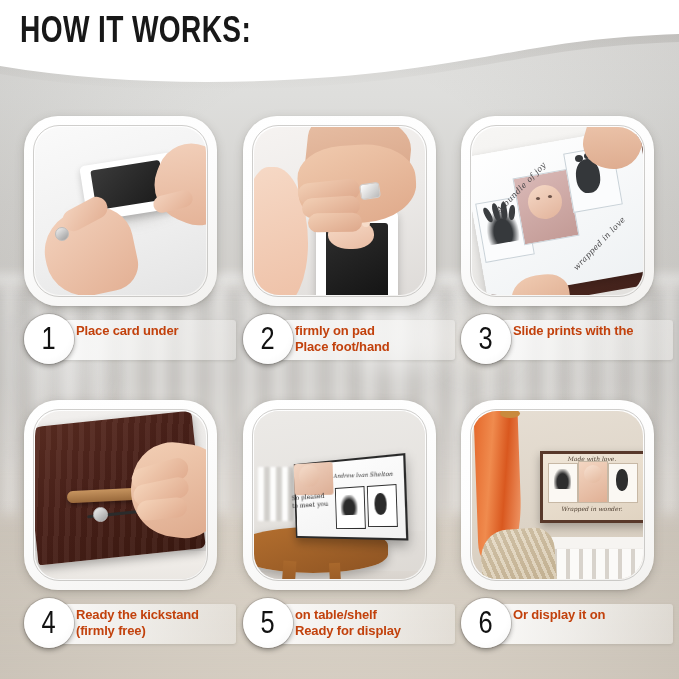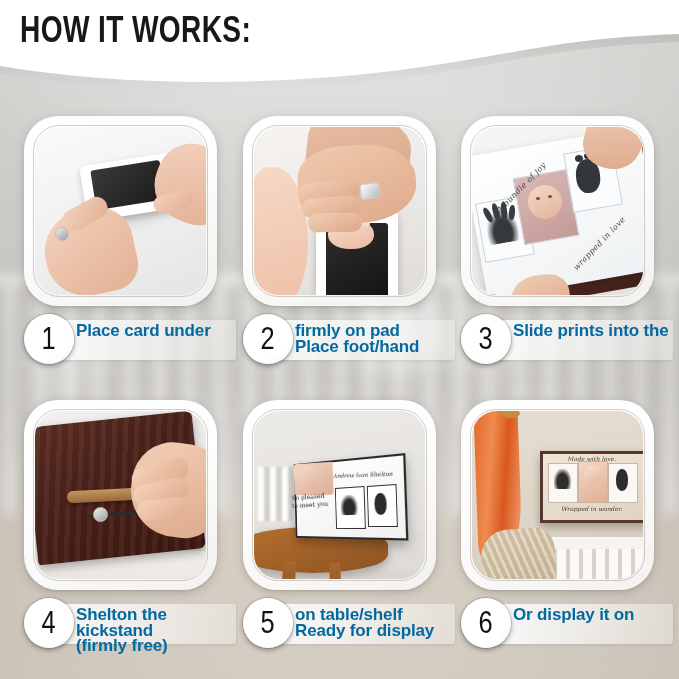--- a/index.html
+++ b/index.html
@@ -398,22 +398,22 @@
   
   .caption{position:absolute;left:0;top:198px;width:212px;height:52px;}
   .pill{
     position:absolute;left:34px;top:6px;width:178px;height:40px;
     border-radius:3px;
     background:linear-gradient(100deg,rgba(255,255,255,.88) 0%,rgba(250,250,249,.72) 45%,rgba(244,243,241,.42) 100%);
     box-shadow:0 1px 3px rgba(90,86,80,.18);
   }
   .pill-txt{
     position:absolute;left:52px;top:9px;width:160px;
-    font-size:17px;line-height:15.5px;font-weight:700;
-    color:#0369a1;letter-spacing:-0.15px;
+    font-size:13px;line-height:15.5px;font-weight:700;
+    color:#c2410c;letter-spacing:-0.15px;
   }
   .badge{
     position:absolute;left:0;top:0;width:50px;height:50px;border-radius:50%;
     background:radial-gradient(circle at 38% 34%,#ffffff 60%,#f4f4f4 100%);
     box-shadow:0 2px 5px rgba(40,38,34,.45), 0 0 0 1px rgba(120,116,110,.25);
     display:flex;align-items:center;justify-content:center;
     z-index:3;
   }
   .badge span{
     font-family:"Liberation Sans Narrow","Liberation Sans",sans-serif;
@@ -535,21 +535,21 @@
           <div class="ph hand-top"></div>
           <div class="ph hand-bot"></div>
         </div>
       </div>
       <div class="caption">
         <div class="pill"></div>
         <div class="badge">
           <span>3</span>
         </div>
         <div class="pill-txt">
-          <div>Slide prints into the</div>
+          <div>Slide prints with the</div>
         </div>
       </div>
     </div>
 
     <div class="cell c4">
       <div class="frame">
         <div class="photo t4">
           <div class="ph tabletop"></div>
           <div class="ph board"></div>
           <div class="ph boardgrain"></div>
@@ -562,21 +562,21 @@
           <div class="ph kn k2"></div>
           <div class="ph kn k3"></div>
         </div>
       </div>
       <div class="caption">
         <div class="pill"></div>
         <div class="badge">
           <span>4</span>
         </div>
         <div class="pill-txt">
-          <div>Shelton the kickstand</div>
+          <div>Ready the kickstand</div>
           <div>(firmly free)</div>
         </div>
       </div>
     </div>
 
     <div class="cell c5">
       <div class="frame">
         <div class="photo t5">
           <div class="ph wall"></div>
           <div class="ph cribline"></div>

